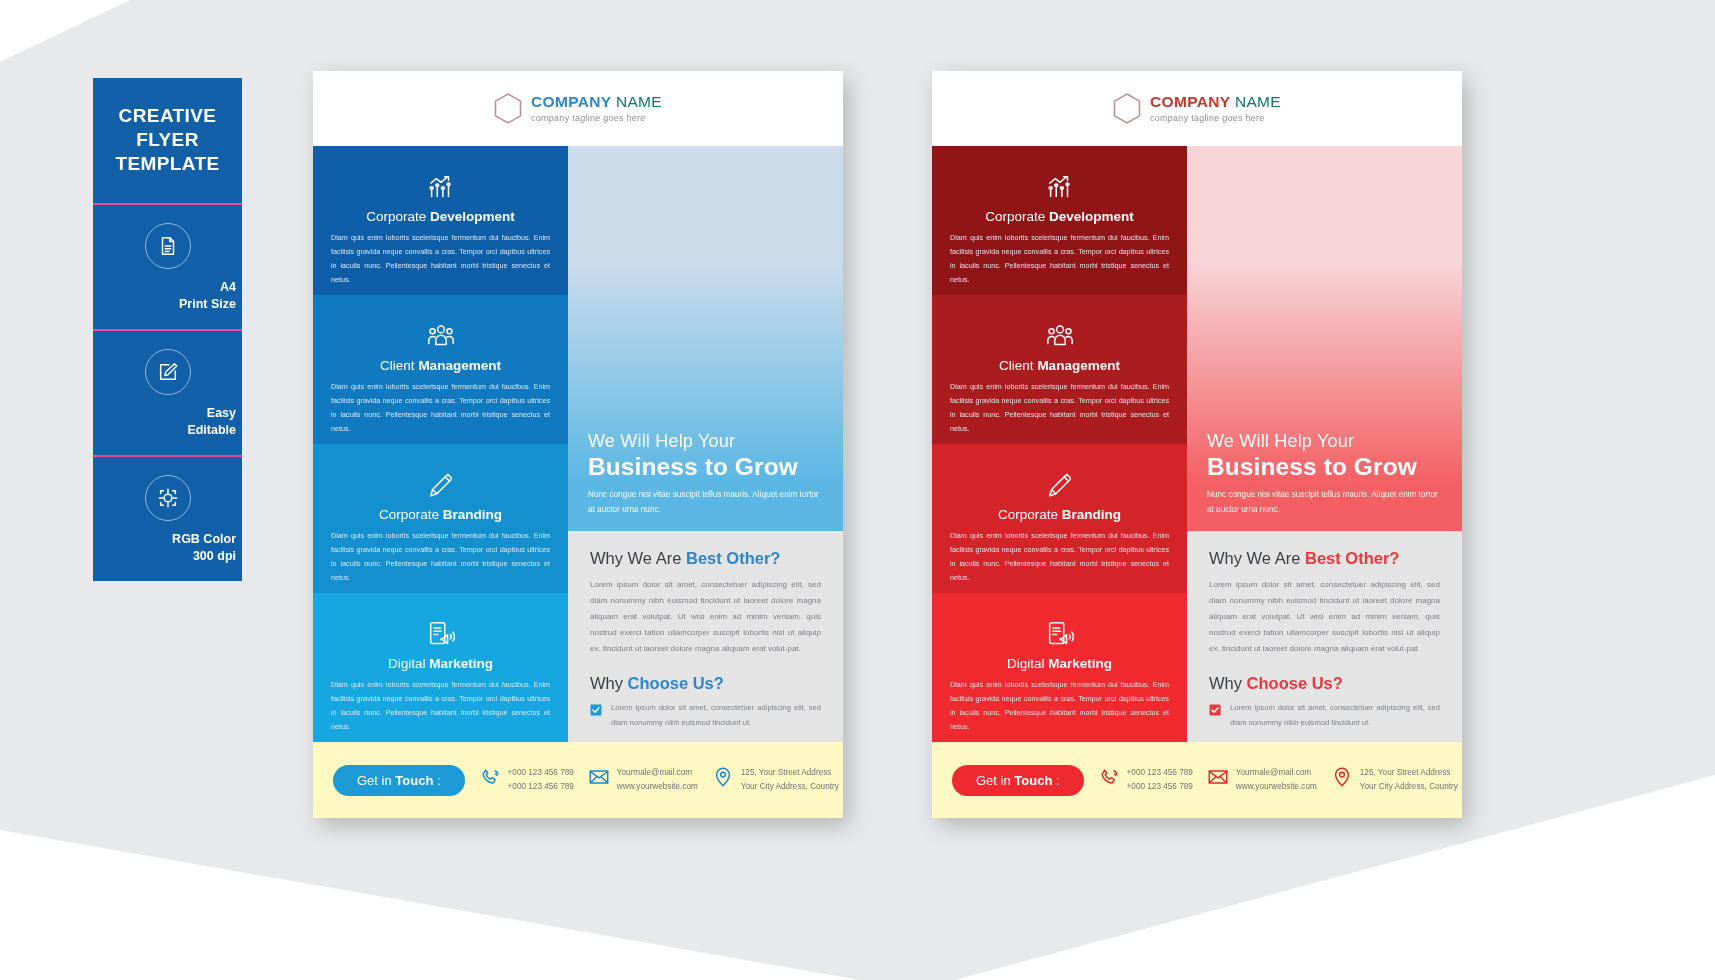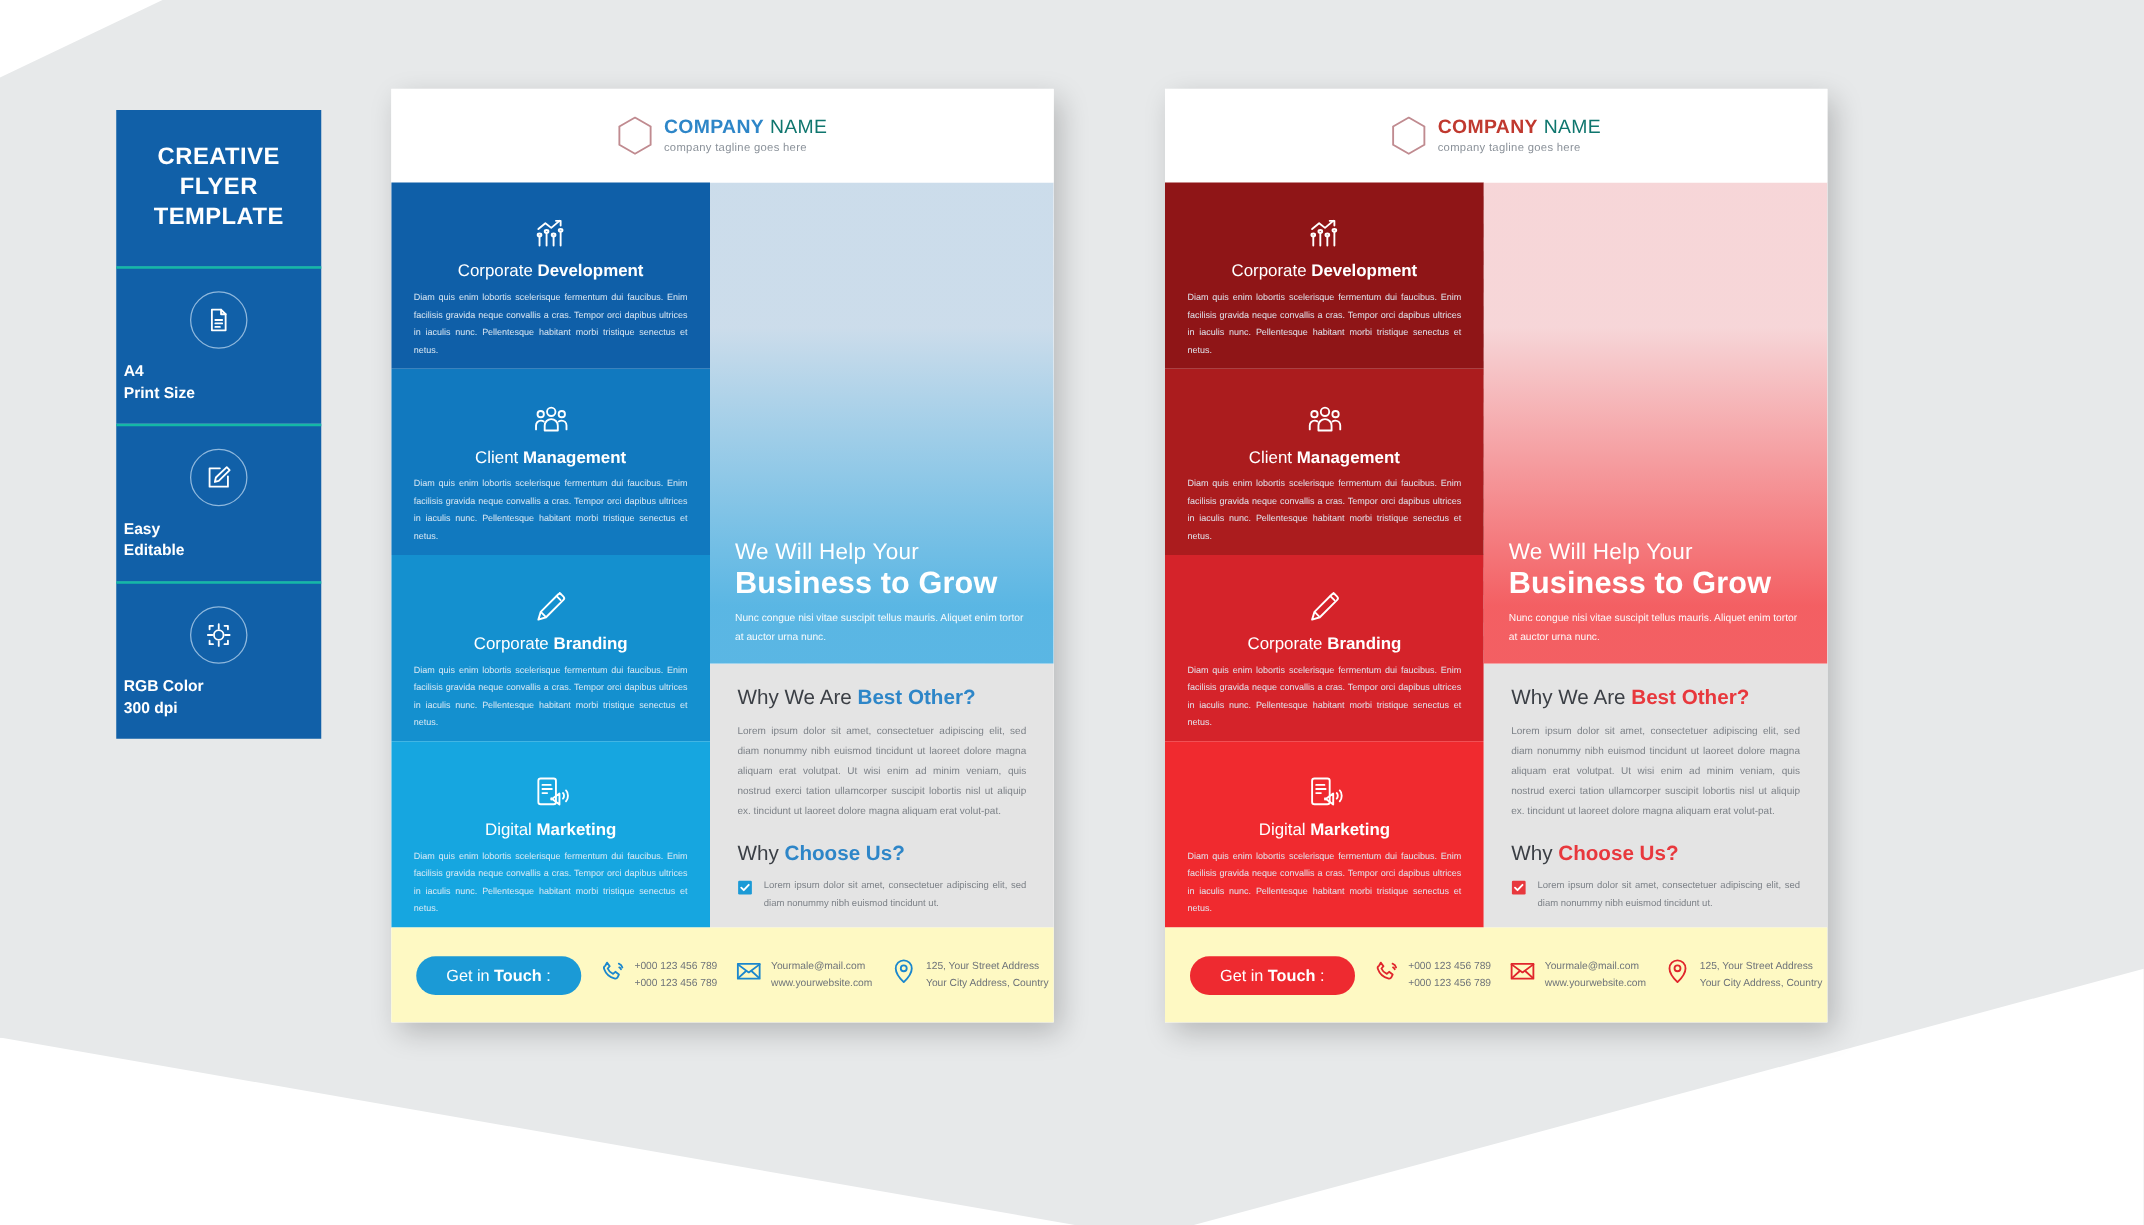--- a/index.html
+++ b/index.html
@@ -11,25 +11,25 @@
   }
   
   .bg-white-tri-tl{position:absolute;left:0;top:0;width:0;height:0;
     border-top:62px solid #ffffff;border-right:130px solid transparent;}
   .bg-white-tri-br{position:absolute;right:0;bottom:0;width:0;height:0;
     border-bottom:205px solid #ffffff;border-left:760px solid transparent;}
   .bg-white-band{position:absolute;left:0;bottom:0;width:860px;height:150px;background:#ffffff;
     clip-path:polygon(0 0, 100% 100%, 0 100%);}
 
   
-  .sidebar{position:absolute;left:93px;top:88px;width:164px;}
+  .sidebar{position:absolute;left:93px;top:78px;width:149px;}
   .sb-title{background:#1160a8;color:#fff;text-align:center;
     padding:26px 6px 28px;font-weight:bold;font-size:19px;line-height:1.25;letter-spacing:.4px;}
-  .sb-item{background:#1160a8;color:#fff;text-align:left;padding:18px 6px 16px;
-    border-top:2px solid #14b8a6;}
+  .sb-item{background:#1160a8;color:#fff;text-align:right;padding:18px 6px 16px;
+    border-top:2px solid #ec4899;}
   .sb-ico{width:44px;height:44px;border-radius:50%;border:1.6px solid #8fb8dd;
     margin:0 auto 10px;display:flex;align-items:center;justify-content:center;}
   .sb-ico svg{width:22px;height:22px;display:block;}
   .sb-lab{font-size:12.5px;line-height:1.35;font-weight:600;}
 
   
   .flyer{position:absolute;top:71px;width:530px;height:747px;background:#fff;
     box-shadow:6px 8px 22px rgba(0,0,0,.22);overflow:hidden;display:flex;flex-direction:column;}
   #flyer-blue{left:313px;}
   #flyer-red{left:932px;}

